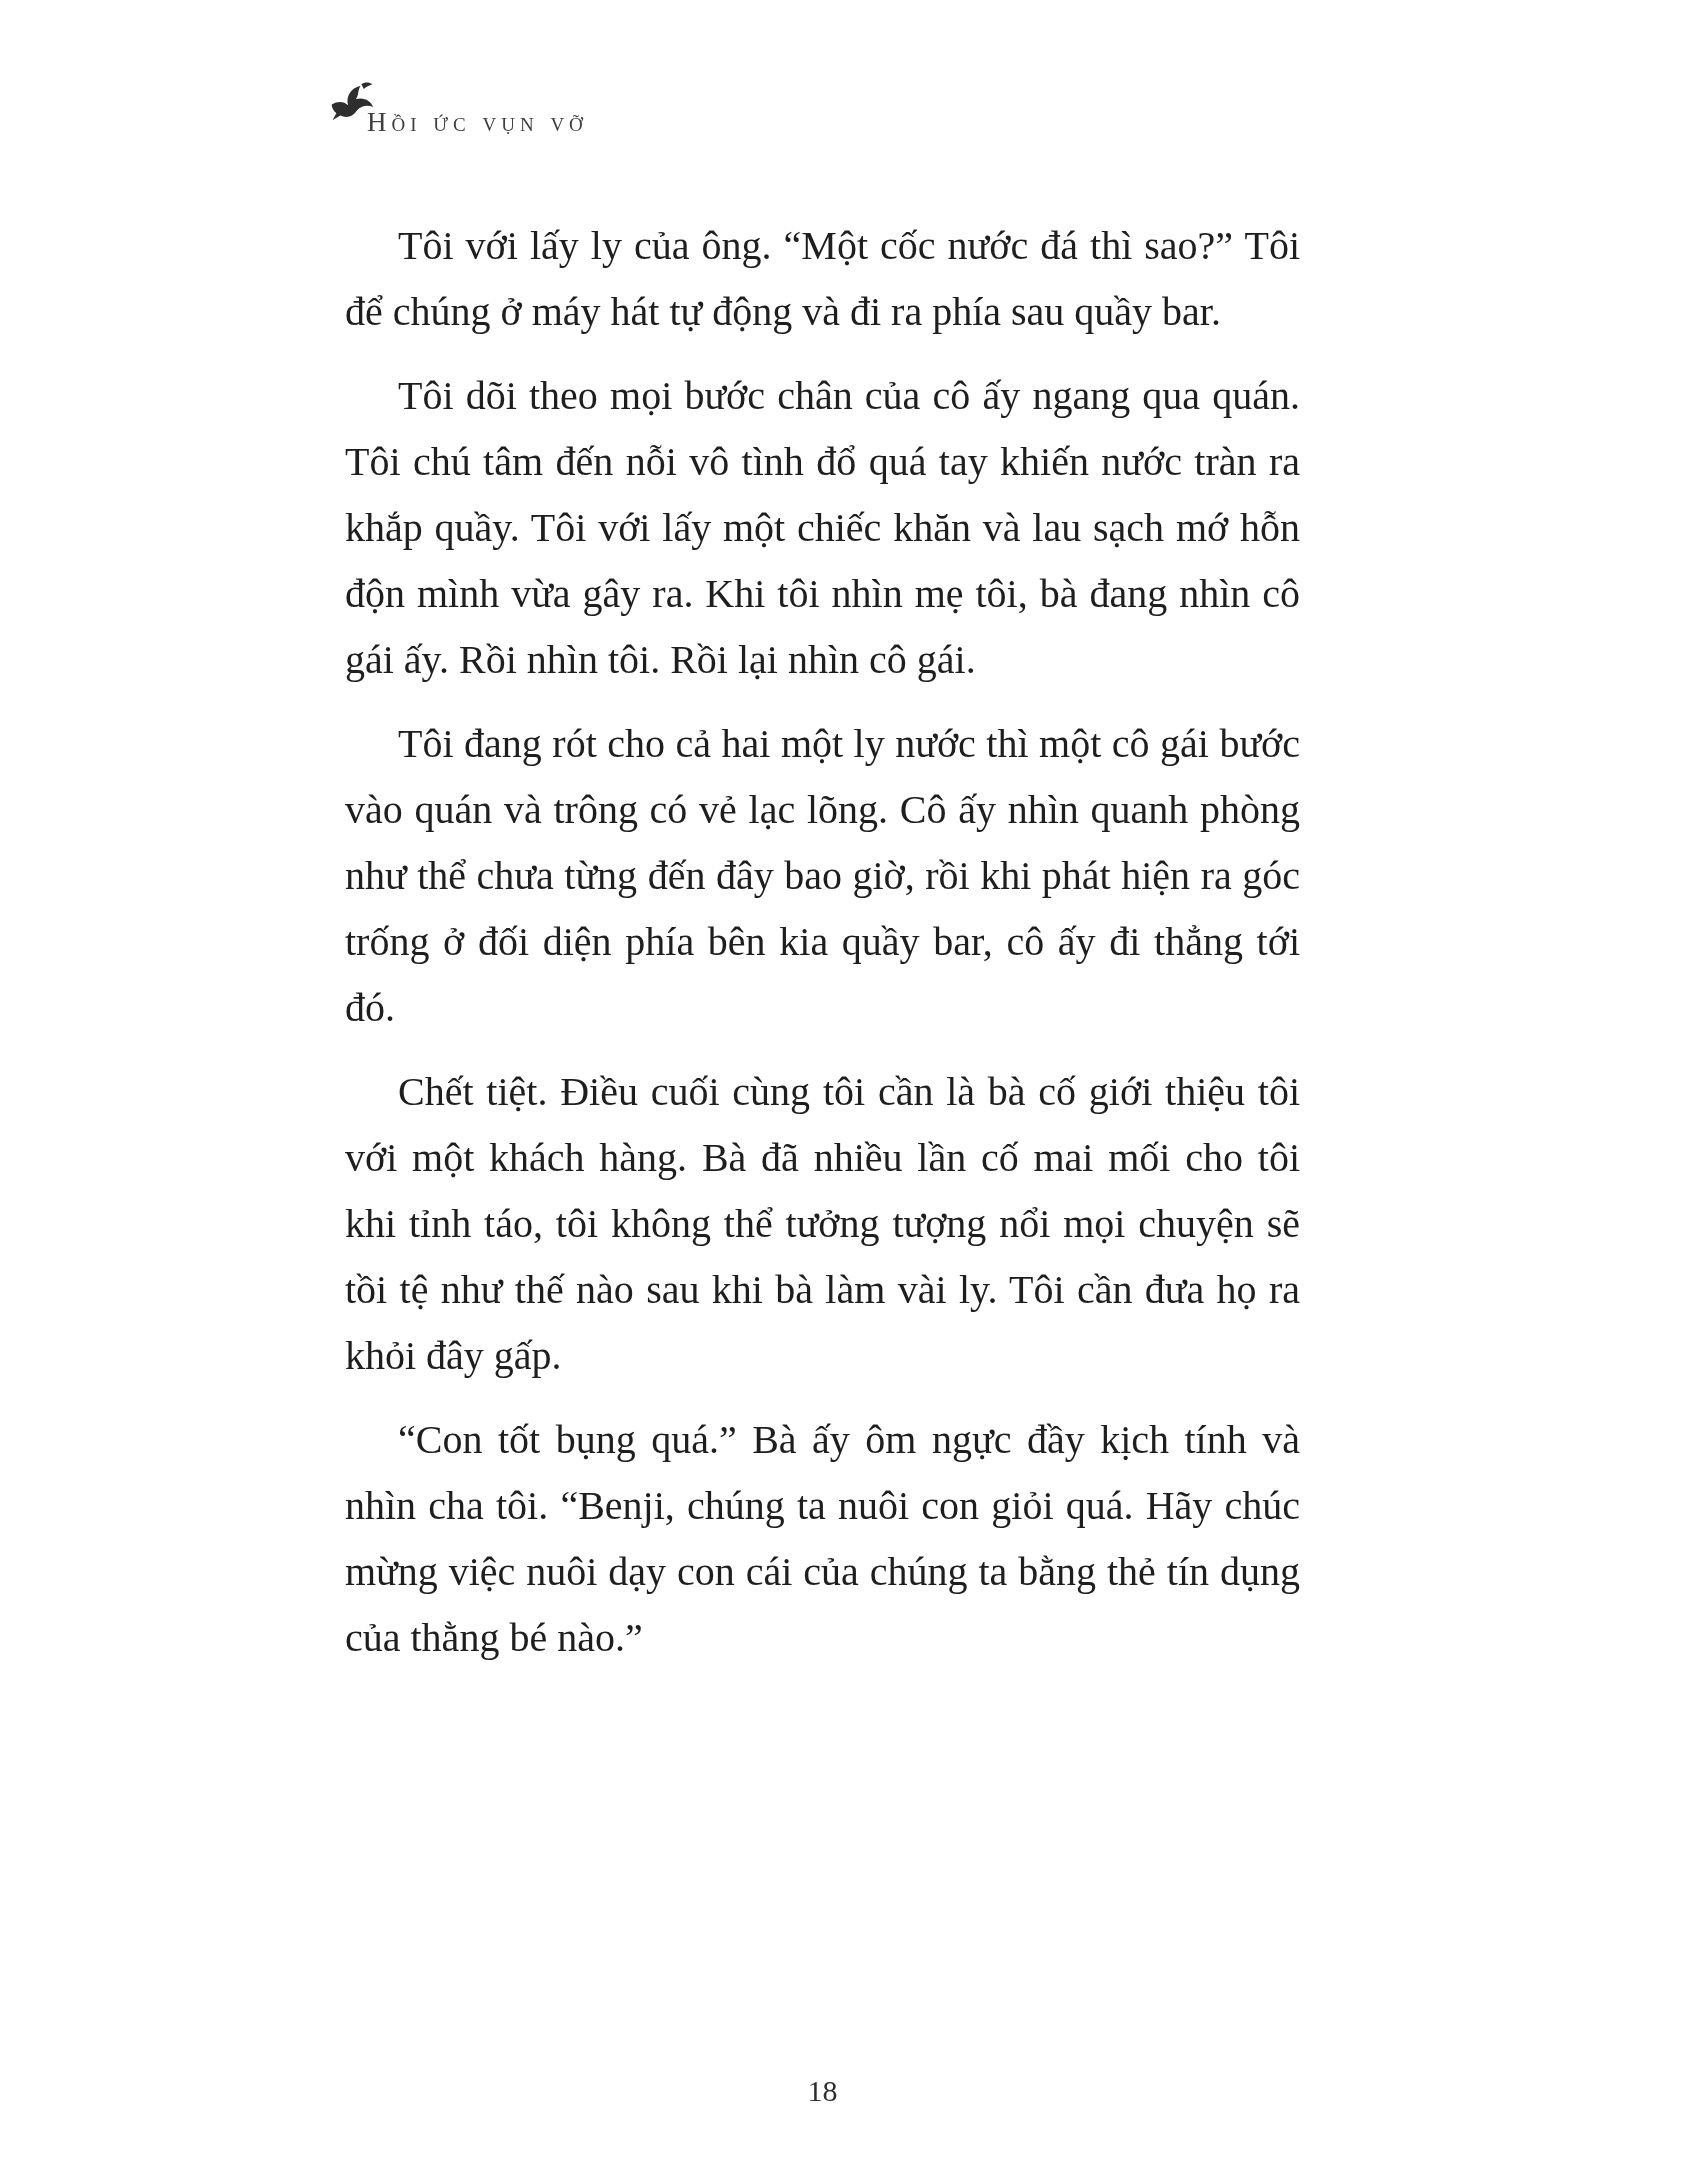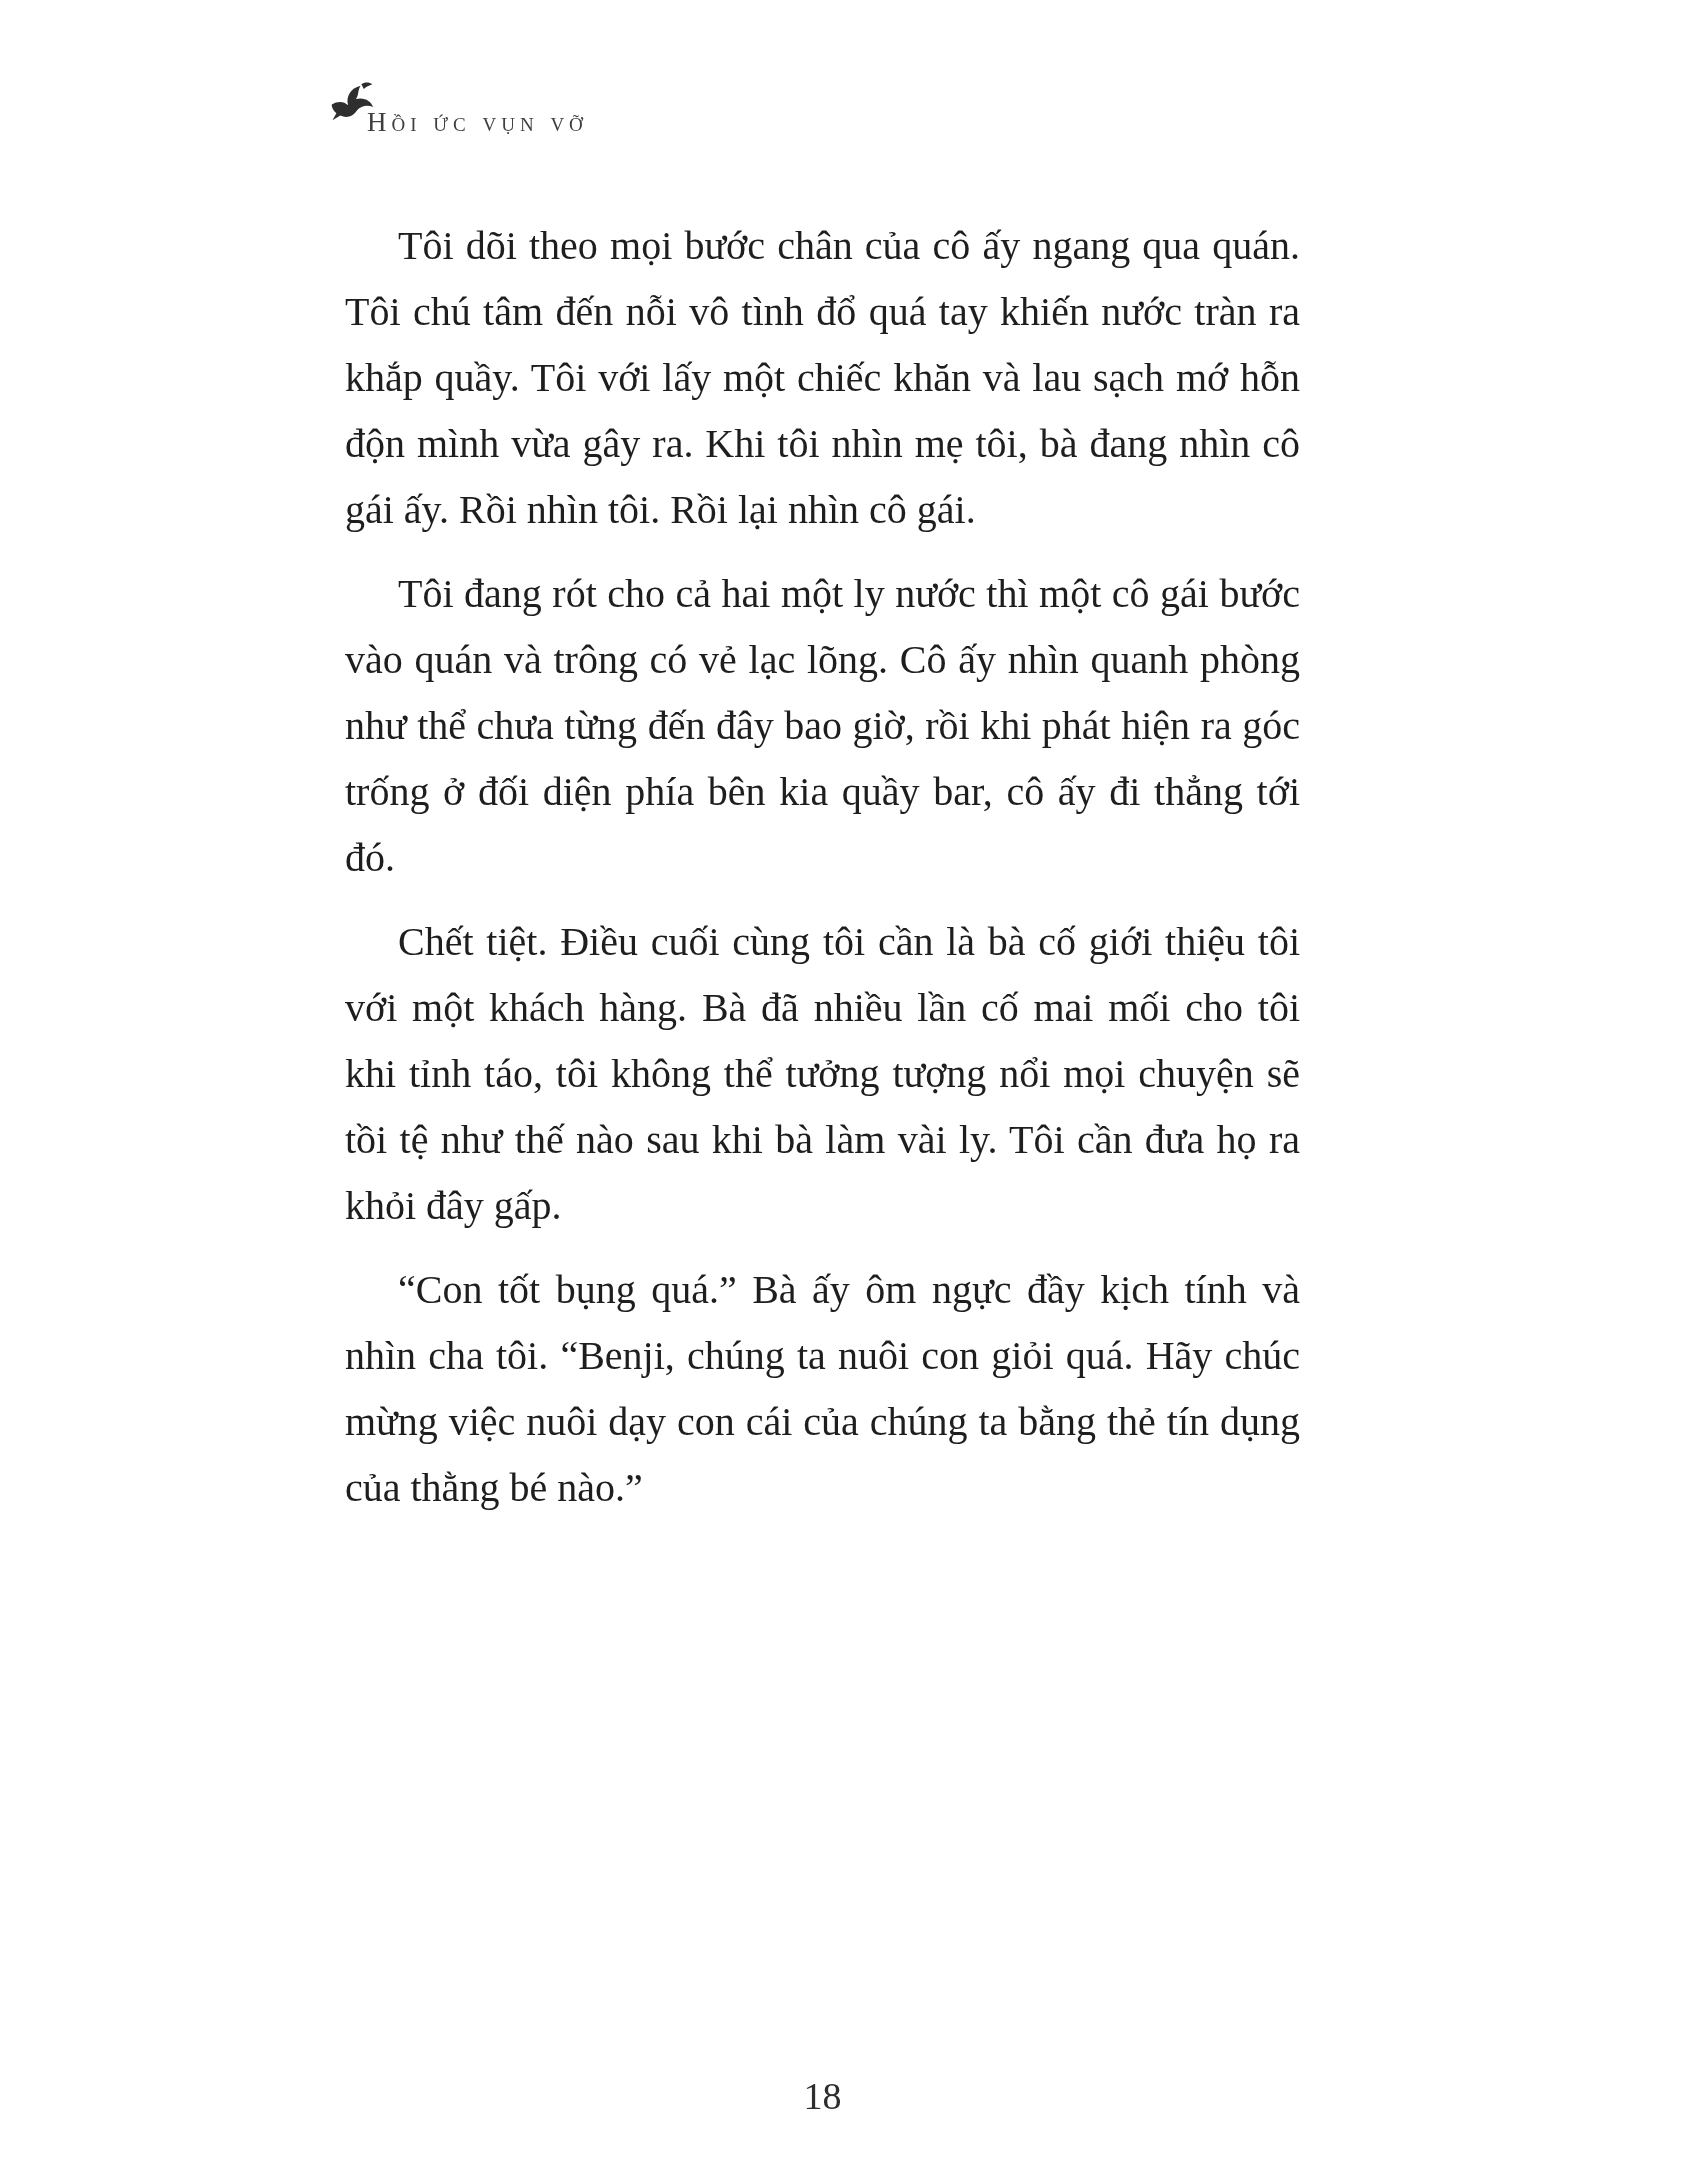--- a/index.html
+++ b/index.html
@@ -60,40 +60,41 @@
   .lead {
   }
 
   
   .page-number {
     position: absolute;
     top: 2074px;
     left: 345px;
     width: 955px;
     text-align: center;
-    font-size: 38px;
+    font-size: 30px;
     color: #2e2e2e;
   }
 </style>
 </head>
 <body>
 
 <div class="page">
 
   <div class="header">
     <span class="bird">
       <svg viewBox="0 0 64 56" width="50" height="44" fill="currentColor" aria-hidden="true">
         <path d="M6 30 C14 25 22 26 27 31 C24 20 30 9 43 6 C39 12 41 18 37 23 C47 20 56 25 59 33 C51 30 43 32 38 38 C34 45 25 48 17 44 L7 50 L12 41 C8 38 6 34 6 30 Z"></path>
         <path d="M44 4 C48 1 54 1 58 4 C54 6 50 7 47 10 C46 8 45 6 44 4 Z"></path>
       </svg>
     </span>
     <span class="header-title">Hồi ức vụn vỡ</span>
   </div>
 
   <div class="body-text">
+    <p><span class="lead"></span><span>Tôi với lấy ly của ông. “Một cốc nước đá thì sao?” Tôi để chúng ở máy hát tự động và đi ra phía sau quầy bar.</span></p>
     <p><span class="lead"></span><span>Tôi dõi theo mọi bước chân của cô ấy ngang qua quán. Tôi chú tâm đến nỗi vô tình đổ quá tay khiến nước tràn ra khắp quầy. Tôi với lấy một chiếc khăn và lau sạch mớ hỗn độn mình vừa gây ra. Khi tôi nhìn mẹ tôi, bà đang nhìn cô gái ấy. Rồi nhìn tôi. Rồi lại nhìn cô gái.</span></p>
     <p><span class="lead"></span><span>Tôi đang rót cho cả hai một ly nước thì một cô gái bước vào quán và trông có vẻ lạc lõng. Cô ấy nhìn quanh phòng như thể chưa từng đến đây bao giờ, rồi khi phát hiện ra góc trống ở đối diện phía bên kia quầy bar, cô ấy đi thẳng tới đó.</span></p>
     <p><span class="lead">Chết tiệt.</span><span> Điều cuối cùng tôi cần là bà cố giới thiệu tôi với một khách hàng. Bà đã nhiều lần cố mai mối cho tôi khi tỉnh táo, tôi không thể tưởng tượng nổi mọi chuyện sẽ tồi tệ như thế nào sau khi bà làm vài ly. Tôi cần đưa họ ra khỏi đây gấp.</span></p>
     <p><span class="lead"></span><span>“Con tốt bụng quá.” Bà ấy ôm ngực đầy kịch tính và nhìn cha tôi. “Benji, chúng ta nuôi con giỏi quá. Hãy chúc mừng việc nuôi dạy con cái của chúng ta bằng thẻ tín dụng của thằng bé nào.”</span></p>
   </div>
 
   <div class="page-number">18</div>
 
 </div>
 

